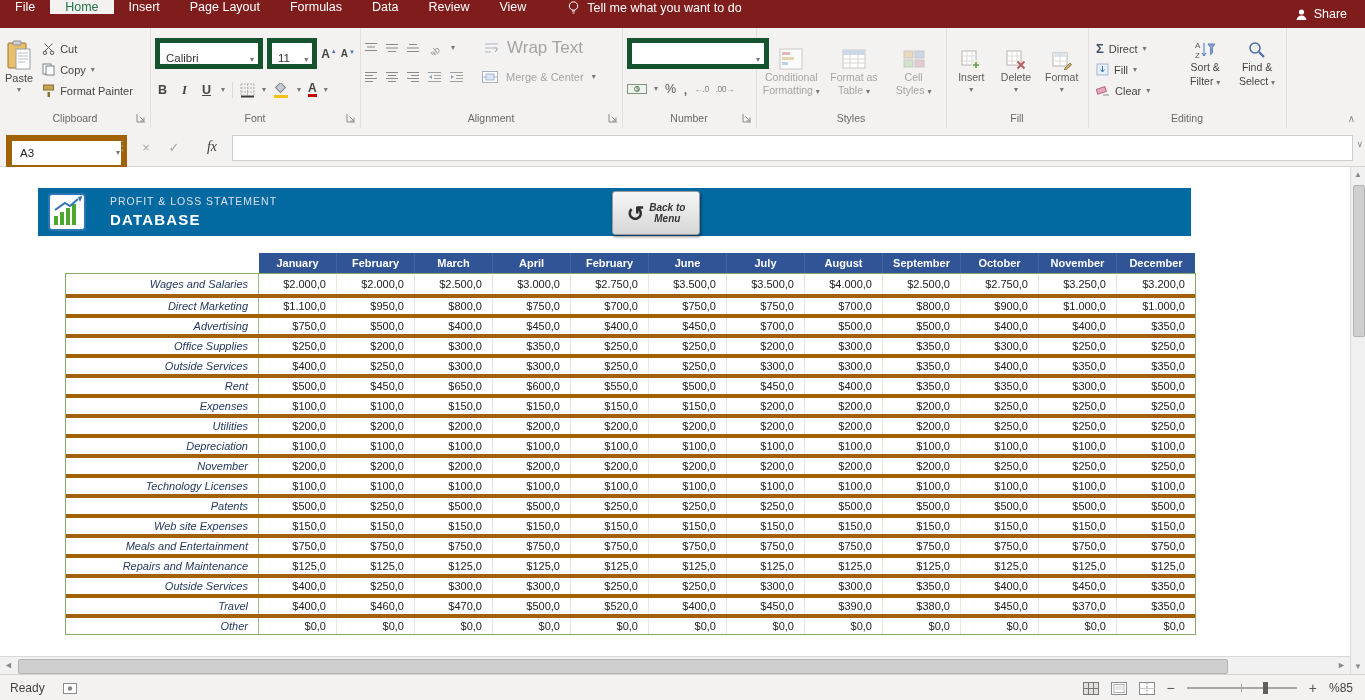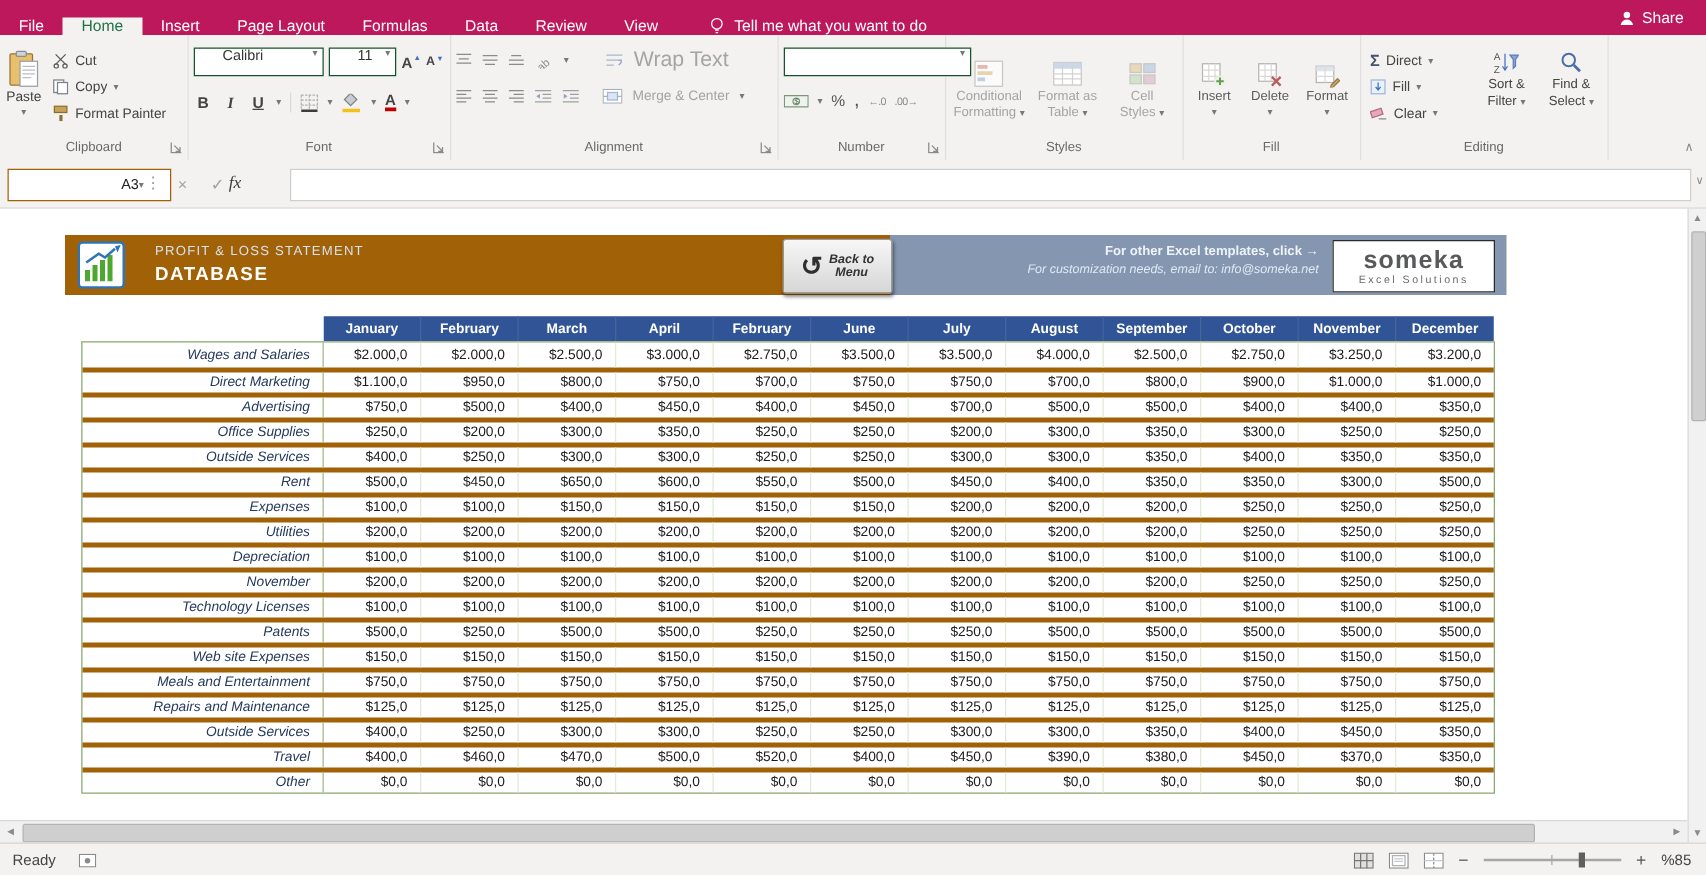--- a/index.html
+++ b/index.html
@@ -4,61 +4,61 @@
 <style>
   html,body{margin:0;padding:0}
   body{width:1365px;height:700px;overflow:hidden;background:#fff;
        font-family:"Liberation Sans",sans-serif;font-size:12px;color:#333}
   .app{position:relative;width:1365px;height:700px;background:#fff}
   svg{display:block}
   .ic{display:inline-flex;align-items:center;justify-content:center}
   .da{font-size:8px;color:#777;line-height:1}
 
   
-  .tabbar{position:absolute;top:0;left:0;right:0;height:28px;background:#be185d;display:flex;align-items:flex-end}
+  .tabbar{position:absolute;top:0;left:0;right:0;height:28px;background:#7f1d1d;display:flex;align-items:flex-start}
   .tabs{display:flex}
   .tab{display:flex;align-items:center;padding:0 15px;color:#fff;font-size:12.5px;white-space:nowrap}
   .tab.active{background:#f3f2f1;color:#217346}
   .tellme{display:flex;align-items:center;gap:7px;color:#fff;font-size:12.5px;margin-left:26px;white-space:nowrap}
   .share{position:absolute;right:6px;top:0;height:28px;display:flex;align-items:center;gap:6px;color:#fff;font-size:12.5px;padding:0 12px}
 
   
   .ribbon{position:absolute;top:28px;left:0;right:0;height:100px;background:#f3f2f1;border-bottom:1px solid #d2d0ce}
   .rgroup{position:absolute;top:0;height:100%;border-right:1px solid #e1dfdd}
   .rbody{position:absolute;top:10px;left:5px;right:5px;height:66px}
   .glabel{position:absolute;bottom:4px;left:0;right:0;text-align:center;font-size:10.5px;color:#696969;white-space:nowrap}
   .launcher{position:absolute;bottom:5px;right:4px;width:10px;height:10px}
   .bigbtn{display:flex;flex-direction:column;align-items:center;gap:2px;font-size:11px;color:#444;padding-top:2px}
   .blbl{font-size:11px;color:#444}
   .blbl2{font-size:10.5px;line-height:11.5px;text-align:center;white-space:nowrap}
   .sbtn{display:flex;align-items:center;gap:5px;height:21px;font-size:11px;color:#444;padding:0 3px;white-space:nowrap}
   .scol{display:flex;flex-direction:column}
-  .combo{display:flex;align-items:flex-start;justify-content:space-between;background:#fff;border:1px solid #14532d;height:21px;font-size:11.5px;padding:0 4px 0 22px;color:#333}
+  .combo{display:flex;align-items:flex-end;justify-content:space-between;background:#fff;border:5px solid #14532d;height:21px;font-size:11.5px;padding:0 4px 0 6px;color:#333}
   .fsz{font-size:12px;color:#444;display:flex;align-items:flex-start;gap:1px;font-weight:bold}
   .tiny{font-size:6px;color:#4472c4;margin-top:1px}
   .biu{font-weight:bold;font-size:12.5px;color:#444;width:15px;text-align:center}
   .it{font-style:italic;font-family:"Liberation Serif",serif}
   .un{text-decoration:underline}
   .dis{color:#a6a4a2 !important}
   .alico{display:inline-flex}
   .row{display:flex;align-items:center}
   .deci{font-size:8.5px;color:#8a8886;letter-spacing:-.5px}
 
   
   .fbar{position:absolute;top:128px;left:0;right:0;height:38px;background:#f3f2f1;border-bottom:1px solid #d6d4d2}
-  .namebox{position:absolute;left:6px;top:7px;width:100px;height:24px;background:#fff;border:1px solid #a16207;display:flex;align-items:center;justify-content:flex-end;padding:0 21px 0 8px;font-size:11.5px;color:#222}
+  .namebox{position:absolute;left:6px;top:7px;width:100px;height:24px;background:#fff;border:6px solid #a16207;display:flex;align-items:center;justify-content:space-between;padding:0 1px 0 8px;font-size:11.5px;color:#222}
   .fhandle{position:absolute;left:116px;top:10px;color:#9a9a9a;font-size:13px}
   .fbtn{position:absolute;top:7px;height:24px;display:flex;align-items:center;justify-content:center;width:24px;font-size:13px}
   .fx{font-style:italic;font-family:"Liberation Serif",serif;color:#3c3c3c;font-size:14px}
   .finput{position:absolute;left:232px;top:7px;right:12px;height:24px;background:#fff;border:1px solid #d0cecc;font-size:11.5px;display:flex;align-items:center;padding:0 6px}
   .fexp{position:absolute;right:2px;top:11px;color:#8a8a8a;font-size:9px}
 
   
   .sheet{position:absolute;top:167px;left:0;width:1350px;height:489px;background:#fff;overflow:hidden}
-  .banner{position:absolute;left:52px;top:21px;width:1153px;height:48px;background:#a16207}
+  .banner{position:absolute;left:38px;top:21px;width:1153px;height:48px;background:#0369a1}
   .bicon{position:absolute;left:10px;top:5px}
   .btitle{position:absolute;left:72px;top:7px;color:#d9e1ee;font-size:10.5px;letter-spacing:1px}
   .bsub{position:absolute;left:72px;top:23px;color:#fff;font-size:15px;font-weight:bold;letter-spacing:1.2px}
   .bright{position:absolute;left:660px;top:0;width:493px;height:48px;background:#8496b0}
   .backbtn{position:absolute;left:574px;top:3px;width:86px;height:42px;background:linear-gradient(#f7f7f7,#d6d6d6);border:1px solid #9a9a9a;border-radius:3px;box-shadow:1px 2px 3px rgba(0,0,0,.45);display:flex;align-items:center;justify-content:center;gap:5px}
   .backarrow{font-size:21px;font-weight:bold;color:#2f2f2f;line-height:1}
   .backtxt{font-size:10px;font-weight:bold;font-style:italic;color:#333;line-height:11px;text-align:center}
   .binfo{position:absolute;right:150px;top:7px;text-align:right;color:#eef2f9}
   .binfo .l1{font-size:10.5px;font-weight:bold}
   .binfo .l2{font-size:10px;font-style:italic;margin-top:3px;color:#e2e9f4}
@@ -495,21 +495,21 @@
   </div>
 
   <div class="fbar">
     <div class="namebox">
       <span>A3</span>
       <span class="da">▾</span>
     </div>
     <span class="fhandle">⋮</span>
     <span class="fbtn dis" style="left:134px">×</span>
     <span class="fbtn dis" style="left:162px">✓</span>
-    <span class="fbtn fx" style="left:176px">fx</span>
+    <span class="fbtn fx" style="left:200px">fx</span>
     <div class="finput">
         <span></span>
       </div>
     <span class="fexp">∨</span>
   </div>
 
   <div class="sheet">
 
     <div class="banner">
       <span class="bicon ic">
@@ -518,30 +518,20 @@
             <rect x="6" y="23" width="4" height="9" fill="#4ea72e"></rect>
             <rect x="12" y="19" width="4" height="13" fill="#4ea72e"></rect>
             <rect x="18" y="15" width="4" height="17" fill="#4ea72e"></rect>
             <rect x="24" y="11" width="4" height="21" fill="#4ea72e"></rect>
             <path d="M7 17L17 10l5 3 8-7" fill="none" stroke="#2e75b6" stroke-width="2"></path>
             <path d="M30 4l2 5 2.5-6z" fill="#2e75b6"></path>
           </svg>
       </span>
       <span class="btitle">PROFIT &amp; LOSS STATEMENT</span>
       <span class="bsub">DATABASE</span>
-      <div class="bright">
-        <div class="binfo">
-          <div class="l1">For other Excel templates, click →</div>
-          <div class="l2">For customization needs, email to: info@someka.net</div>
-        </div>
-        <div class="logo">
-          <span class="logotxt">someka</span>
-          <span class="logosub">Excel Solutions</span>
-        </div>
-      </div>
       <div class="backbtn">
         <span class="backarrow">↺</span>
         <span class="backtxt">
           <span>Back to</span><br><span>Menu</span>
         </span>
       </div>
     </div>
 
     <div class="monthhdr">
         <div class="mcell">January</div>

